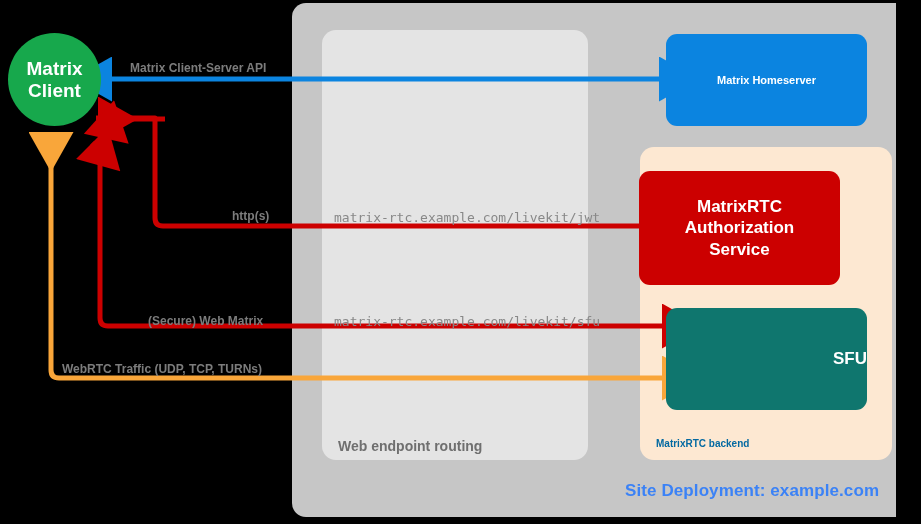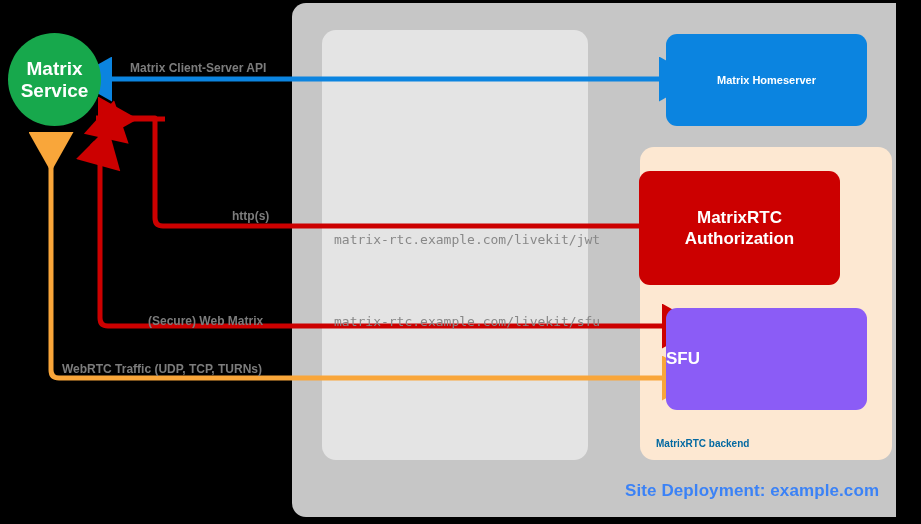--- a/index.html
+++ b/index.html
@@ -76,23 +76,23 @@
     left:639px; top:171px; width:201px; height:114px;
     background:#cc0000;
     border-radius:11px;
     display:flex;align-items:center;justify-content:center;
     text-align:center;
     color:#ffffff;font-size:17px;font-weight:bold;line-height:1.25;
     z-index:4;
   }
   #sfu{
     left:666px; top:308px; width:201px; height:102px;
-    background:#8b5cf6;
+    background:#0f766e;
     border-radius:11px;
-    display:flex;align-items:center;justify-content:flex-start;
+    display:flex;align-items:center;justify-content:flex-end;
     color:#ffffff;font-size:17px;font-weight:bold;
     z-index:4;
   }
 
   
   #wires{left:0;top:0;width:921px;height:524px;z-index:3;pointer-events:none;}
 
   
   .wire-label{
     color:#7c7c7c;
@@ -107,21 +107,21 @@
     font-family:"DejaVu Sans Mono","Liberation Mono",monospace;
     white-space:nowrap;
     z-index:5;
   }
   #lbl-csapi{left:130px; top:61px;}
   #lbl-https{left:232px; top:209px;}
   #lbl-ws{left:148px; top:314px;}
   #lbl-webrtc{left:62px; top:362px;}
 
   #url-matrix{left:334px; top:62px;}
-  #url-jwt{left:334px; top:210px;margin-top:22px;}
+  #url-jwt{left:334px; top:210px;}
   #url-sfu{left:334px; top:314px;}
 </style>
 </head>
 <body>
 
 <div id="stage" class="abs">
 
   <div id="site-deployment" class="abs"></div>
 
   <div id="web-routing" class="abs"></div>
@@ -171,39 +171,41 @@
     <g>
       <path d="M51,140 L51,370 Q51,378 59,378 L659,378" fill="none" stroke="#f9a63a" stroke-width="5" stroke-linejoin="round"></path>
       <line x1="51" y1="145" x2="51" y2="132" stroke="#f9a63a" stroke-width="5" marker-end="url(#ah-org-u)"></line>
       <line x1="659" y1="378" x2="662" y2="378" stroke="#f9a63a" stroke-width="5" marker-end="url(#ah-org-r)"></line>
     </g>
   </svg>
 
   <div id="matrix-client" class="abs">
     <div>
       <div>Matrix</div>
-      <div>Service</div>
+      <div>Client</div>
     </div>
   </div>
 
   <div id="matrix-homeserver" class="abs">
     <span>Matrix Homeserver</span>
   </div>
 
   <div id="auth-service" class="abs">
     <div>
       <div>MatrixRTC</div>
       <div>Authorization</div>
+      <div>Service</div>
     </div>
   </div>
 
   <div id="sfu" class="abs">
     <span>SFU</span>
   </div>
 
+  <div id="web-routing-label" class="abs">Web endpoint routing</div>
   <div id="rtc-backend-label" class="abs">MatrixRTC backend</div>
   <div id="site-deployment-label" class="abs">Site Deployment: example.com</div>
 
   <div id="lbl-csapi" class="abs wire-label">Matrix Client-Server API</div>
   <div id="lbl-https" class="abs wire-label">http(s)</div>
   <div id="lbl-ws" class="abs wire-label">(Secure) Web Matrix</div>
   <div id="lbl-webrtc" class="abs wire-label">WebRTC Traffic (UDP, TCP, TURNs)</div>
 
   <div id="url-jwt" class="abs url-label">matrix-rtc.example.com/livekit/jwt</div>
   <div id="url-sfu" class="abs url-label">matrix-rtc.example.com/livekit/sfu</div>

